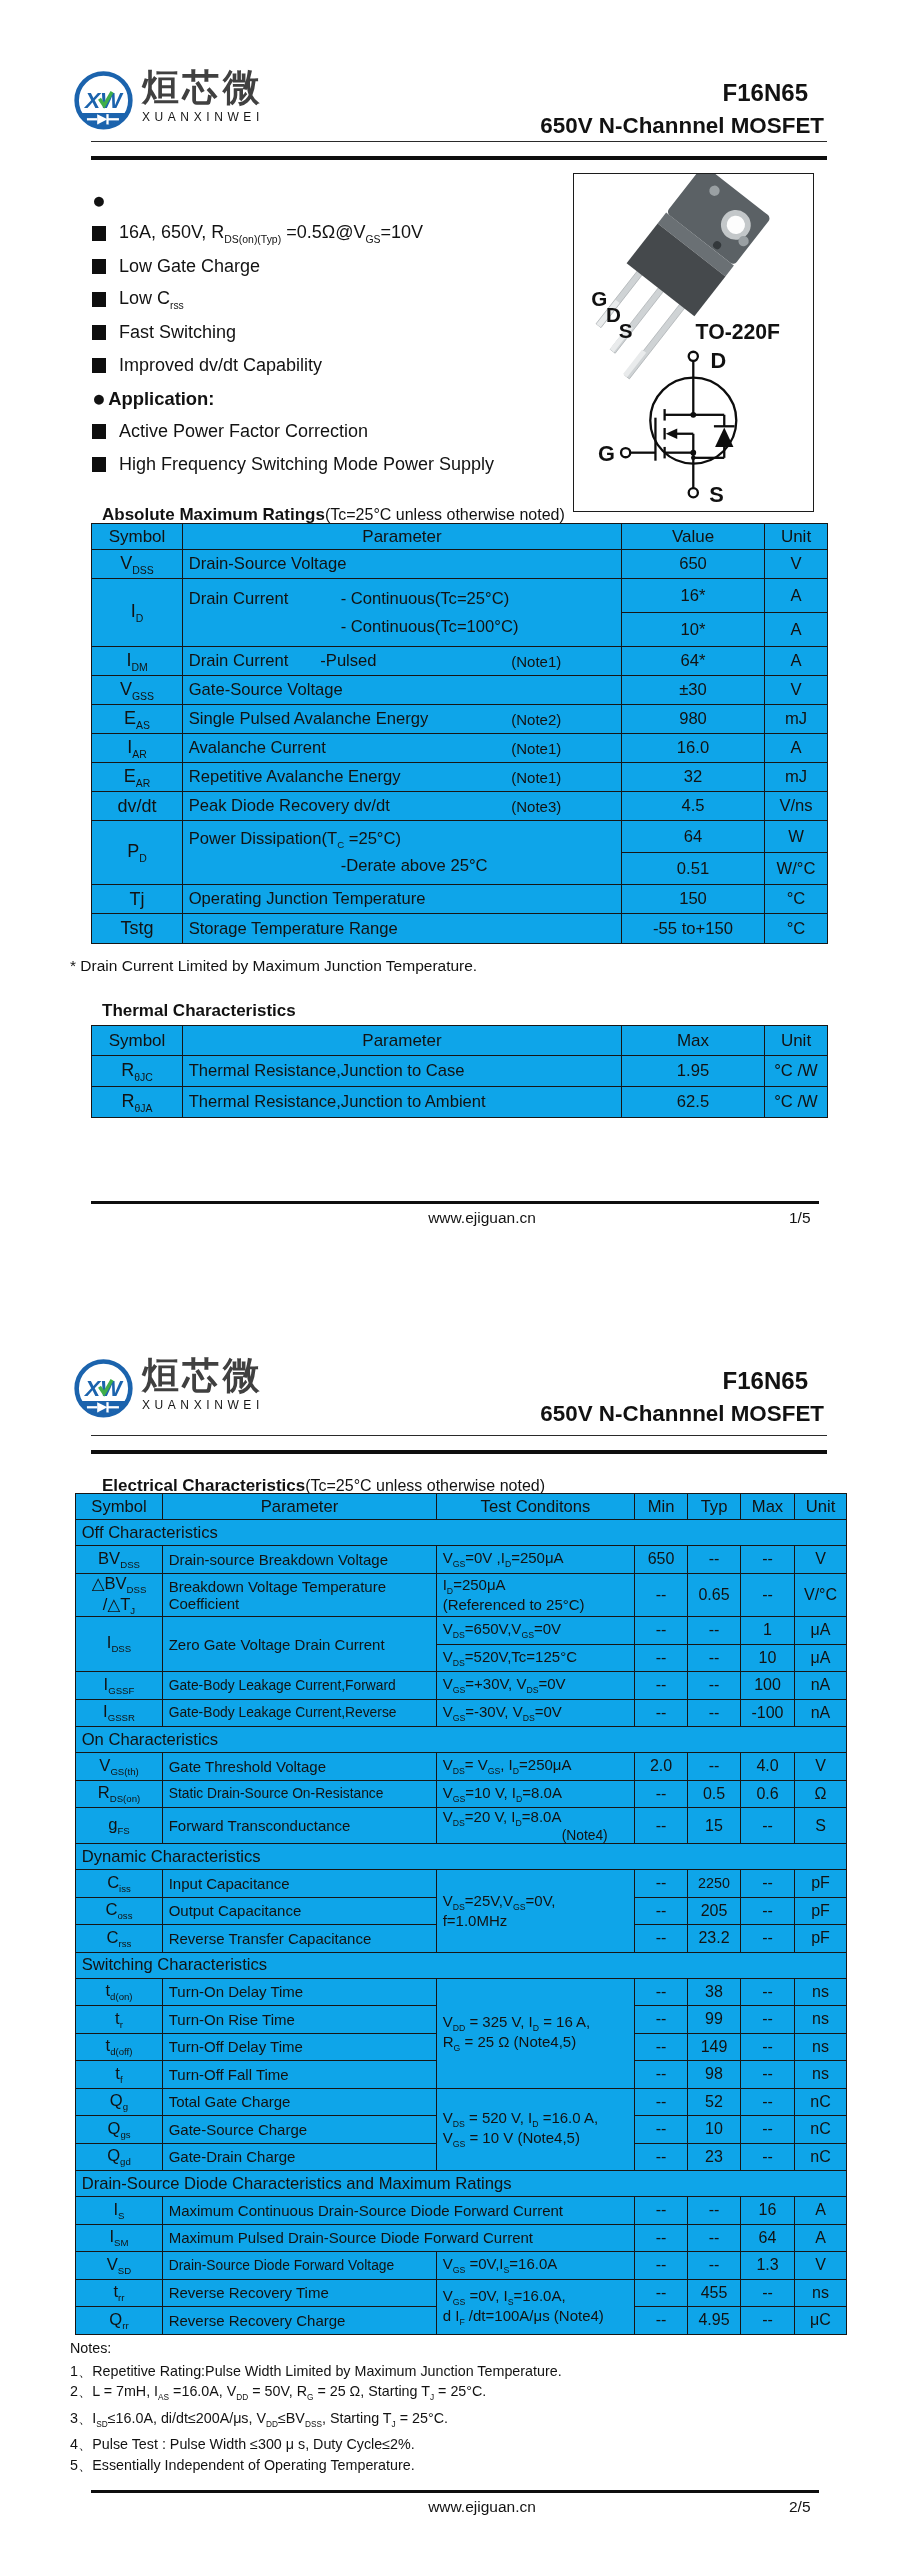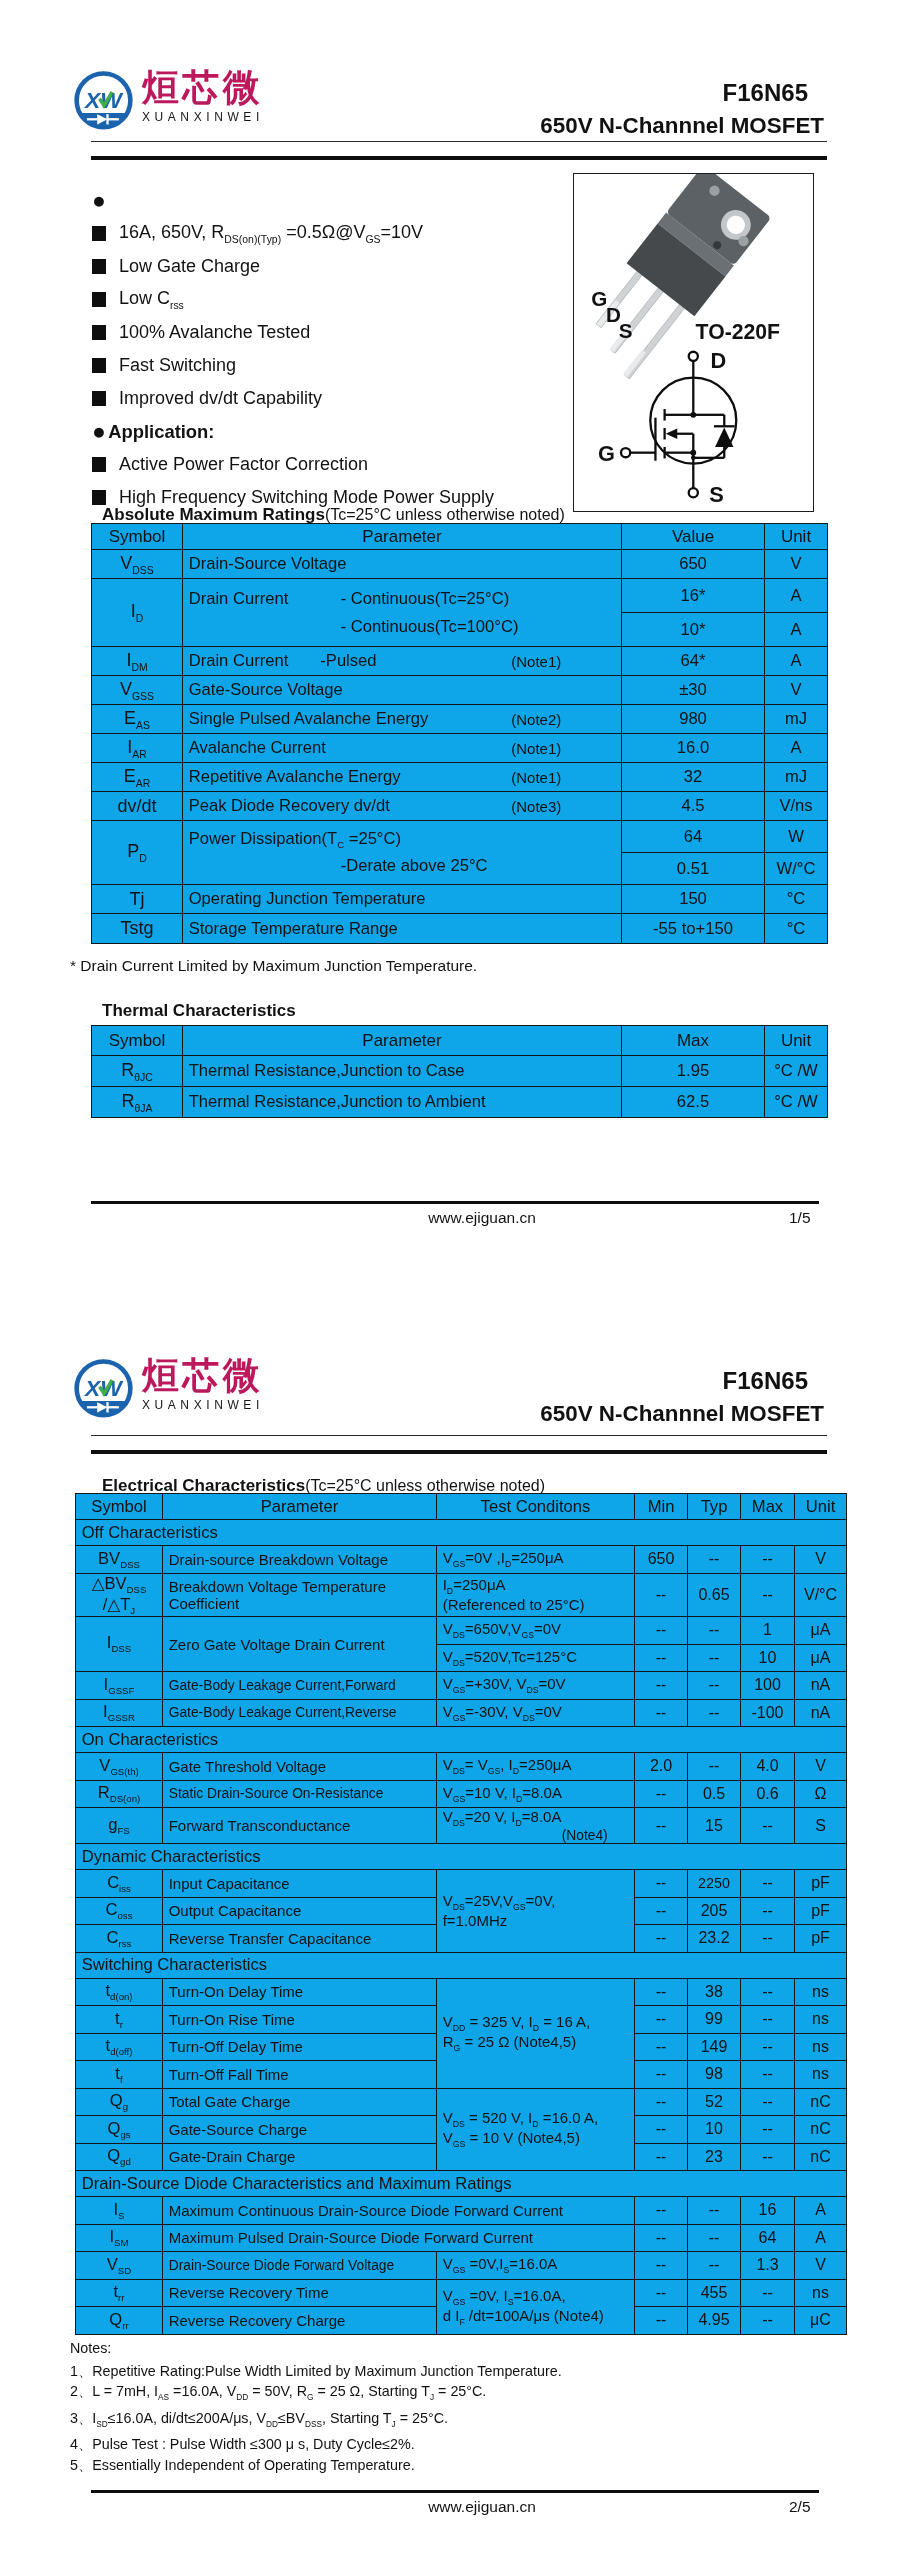--- a/index.html
+++ b/index.html
@@ -2,21 +2,21 @@
 <html style="font-size:9.2px"><head>
 <meta charset="utf-8">
 <style>
   html,body{margin:0;padding:0;background:#ffffff;}
   body{width:910px;font-family:"Liberation Sans",sans-serif;color:#121212;}
   .page{position:relative;width:910px;height:1288px;background:#fff;overflow:hidden;}
   
   .logo{position:absolute;left:72px;top:69px;display:flex;align-items:flex-start;}
   .logo svg{display:block;}
   .logo-txt{margin-left:6.9px;}
-  .logo-cn{font-size:37px;font-weight:bold;letter-spacing:3.4px;line-height:1.05;color:#be185d;}
+  .logo-cn{font-size:37px;font-weight:bold;letter-spacing:3.4px;line-height:1.05;color:#404040;}
   .logo-en{font-size:12px;letter-spacing:4.6px;color:#161616;margin-top:2.3px;}
   .tblock{position:absolute;right:86px;top:79px;text-align:right;}
   .t1{font-size:24px;font-weight:bold;padding-right:16px;}
   .t2{font-size:22.4px;margin-top:5.7px;font-weight:bold;}
   .rule-thin{position:absolute;left:91px;width:736px;height:1.1px;background:#2a2a2a;}
   .rule-thick{position:absolute;left:91px;width:736px;height:4px;background:#0e0e0e;}
   
   .features{position:absolute;left:92px;top:187px;width:493px;}
   .lead-dot{font-size:23px;line-height:27.5px;height:30px;}
   .feat{display:flex;align-items:center;height:33px;font-size:18px;}
@@ -93,24 +93,20 @@
     <div class="feat">
         <span class="sq"></span>
         <span><span>Low Gate Charge</span></span>
       </div>
     <div class="feat">
         <span class="sq"></span>
         <span><span>Low C</span><sub>rss</sub></span>
       </div>
     <div class="feat">
         <span class="sq"></span>
-        <span><span>100% Avalanche Tested</span></span>
-      </div>
-    <div class="feat">
-        <span class="sq"></span>
         <span><span>Fast Switching</span></span>
       </div>
     <div class="feat">
         <span class="sq"></span>
         <span><span>Improved dv/dt Capability</span></span>
       </div>
     <div class="app-line">
         <span class="dot">●</span>
         <span>Application:</span>
       </div>

